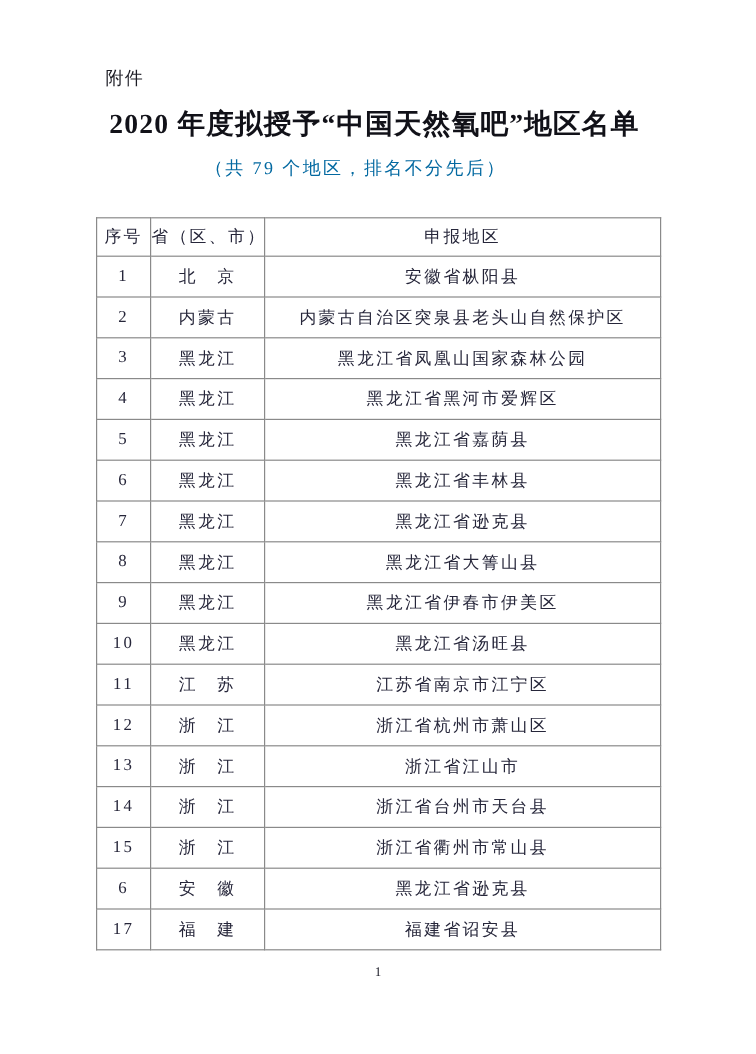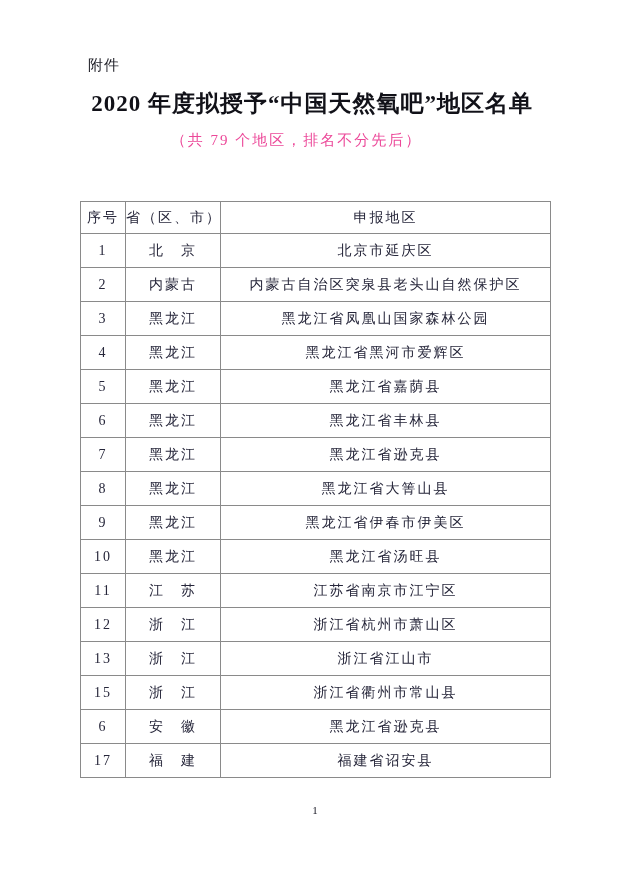--- a/index.html
+++ b/index.html
@@ -42,30 +42,29 @@
     white-space: nowrap;
   }
   .doc-subtitle {
     position: absolute;
     left: 0;
     top: 131px;
     width: 593px;
     text-align: center;
     font-size: 15px;
     letter-spacing: 2px;
-    color: #ec4899;
+    color: #0369a1;
   }
   table.region-table {
     position: absolute;
     left: 80px;
     top: 181px;
     width: 470px;
     border-collapse: collapse;
     table-layout: fixed;
-    margin-top: 20px;
   }
   table.region-table th,
   table.region-table td {
     border: 1px solid #8a8a8a;
     text-align: center;
     vertical-align: middle;
     font-weight: normal;
     font-size: 14px;
     color: #26263a;
     letter-spacing: 2px;
@@ -114,21 +113,21 @@
       <tr>
         <th>序号</th>
         <th>省（区、市）</th>
         <th>申报地区</th>
       </tr>
     </thead>
     <tbody>
         <tr>
           <td>1</td>
           <td>北　京</td>
-          <td>北京市延庆区</td>
+          <td>安徽省枞阳县</td>
         </tr>
         <tr>
           <td>2</td>
           <td>内蒙古</td>
           <td>内蒙古自治区突泉县老头山自然保护区</td>
         </tr>
         <tr>
           <td>3</td>
           <td>黑龙江</td>
           <td>黑龙江省凤凰山国家森林公园</td>
@@ -177,20 +176,25 @@
           <td>12</td>
           <td>浙　江</td>
           <td>浙江省杭州市萧山区</td>
         </tr>
         <tr>
           <td>13</td>
           <td>浙　江</td>
           <td>浙江省江山市</td>
         </tr>
         <tr>
+          <td>14</td>
+          <td>浙　江</td>
+          <td>浙江省台州市天台县</td>
+        </tr>
+        <tr>
           <td>15</td>
           <td>浙　江</td>
           <td>浙江省衢州市常山县</td>
         </tr>
         <tr>
           <td>6</td>
           <td>安　徽</td>
           <td>黑龙江省逊克县</td>
         </tr>
         <tr>

